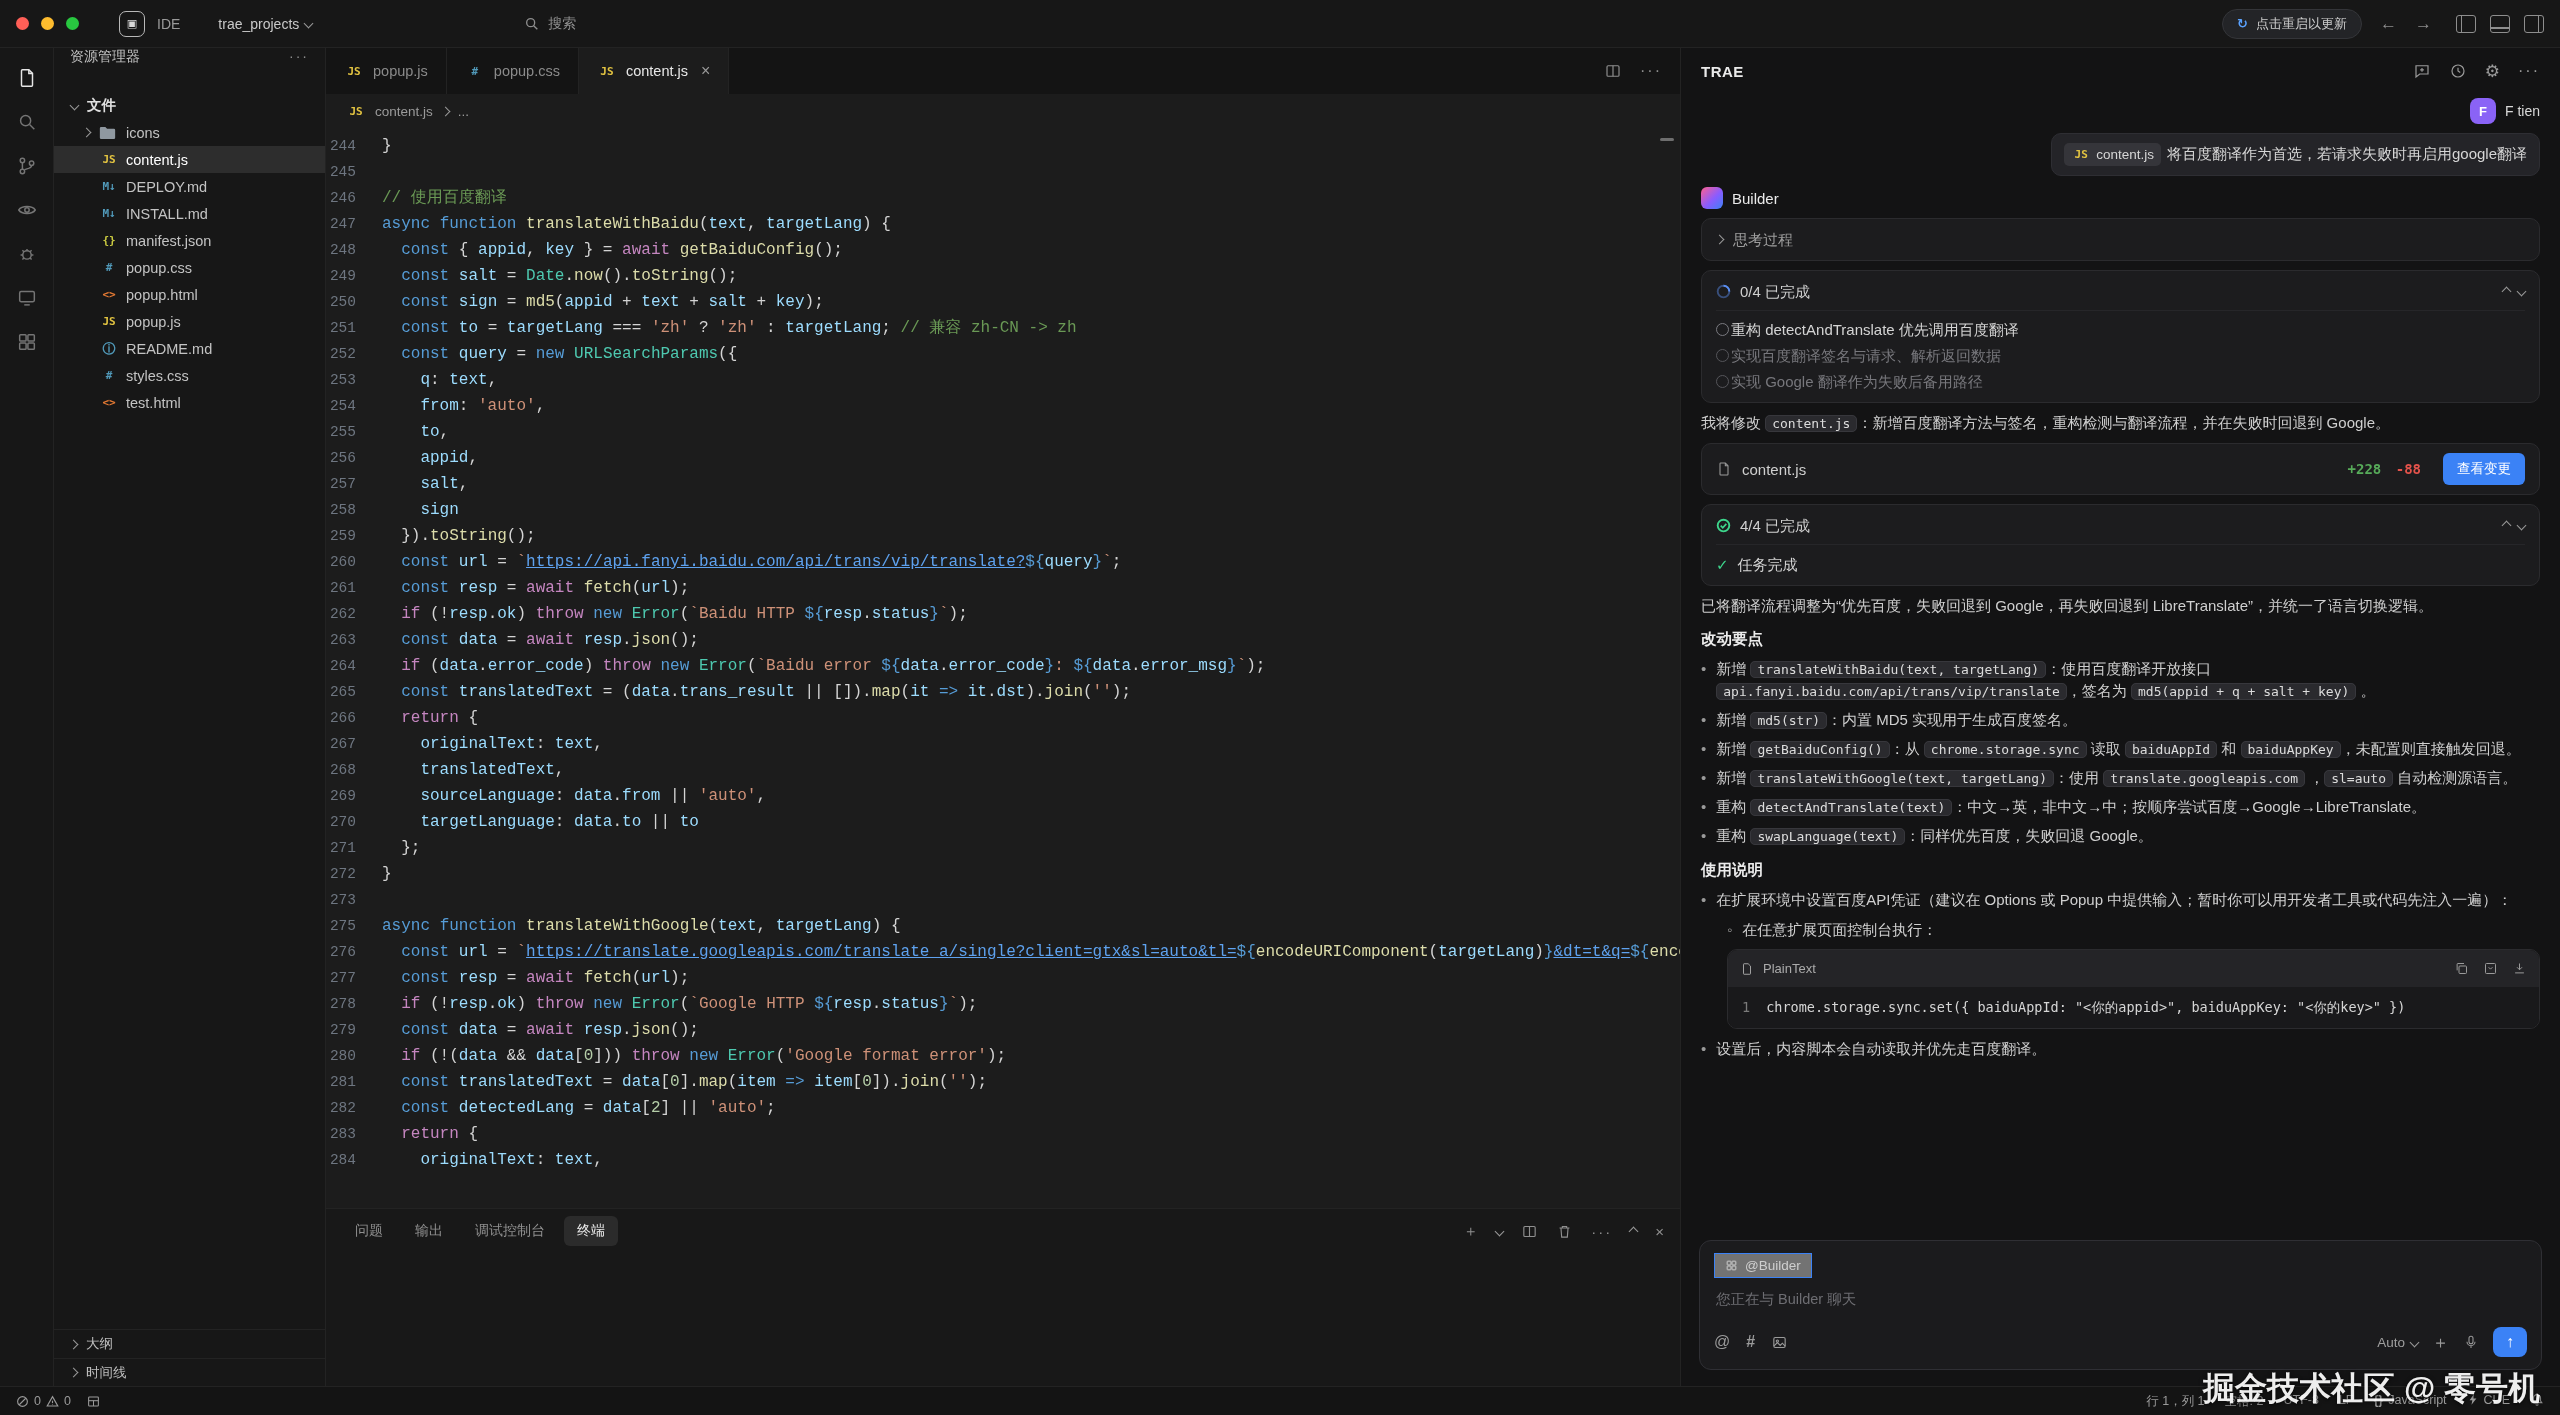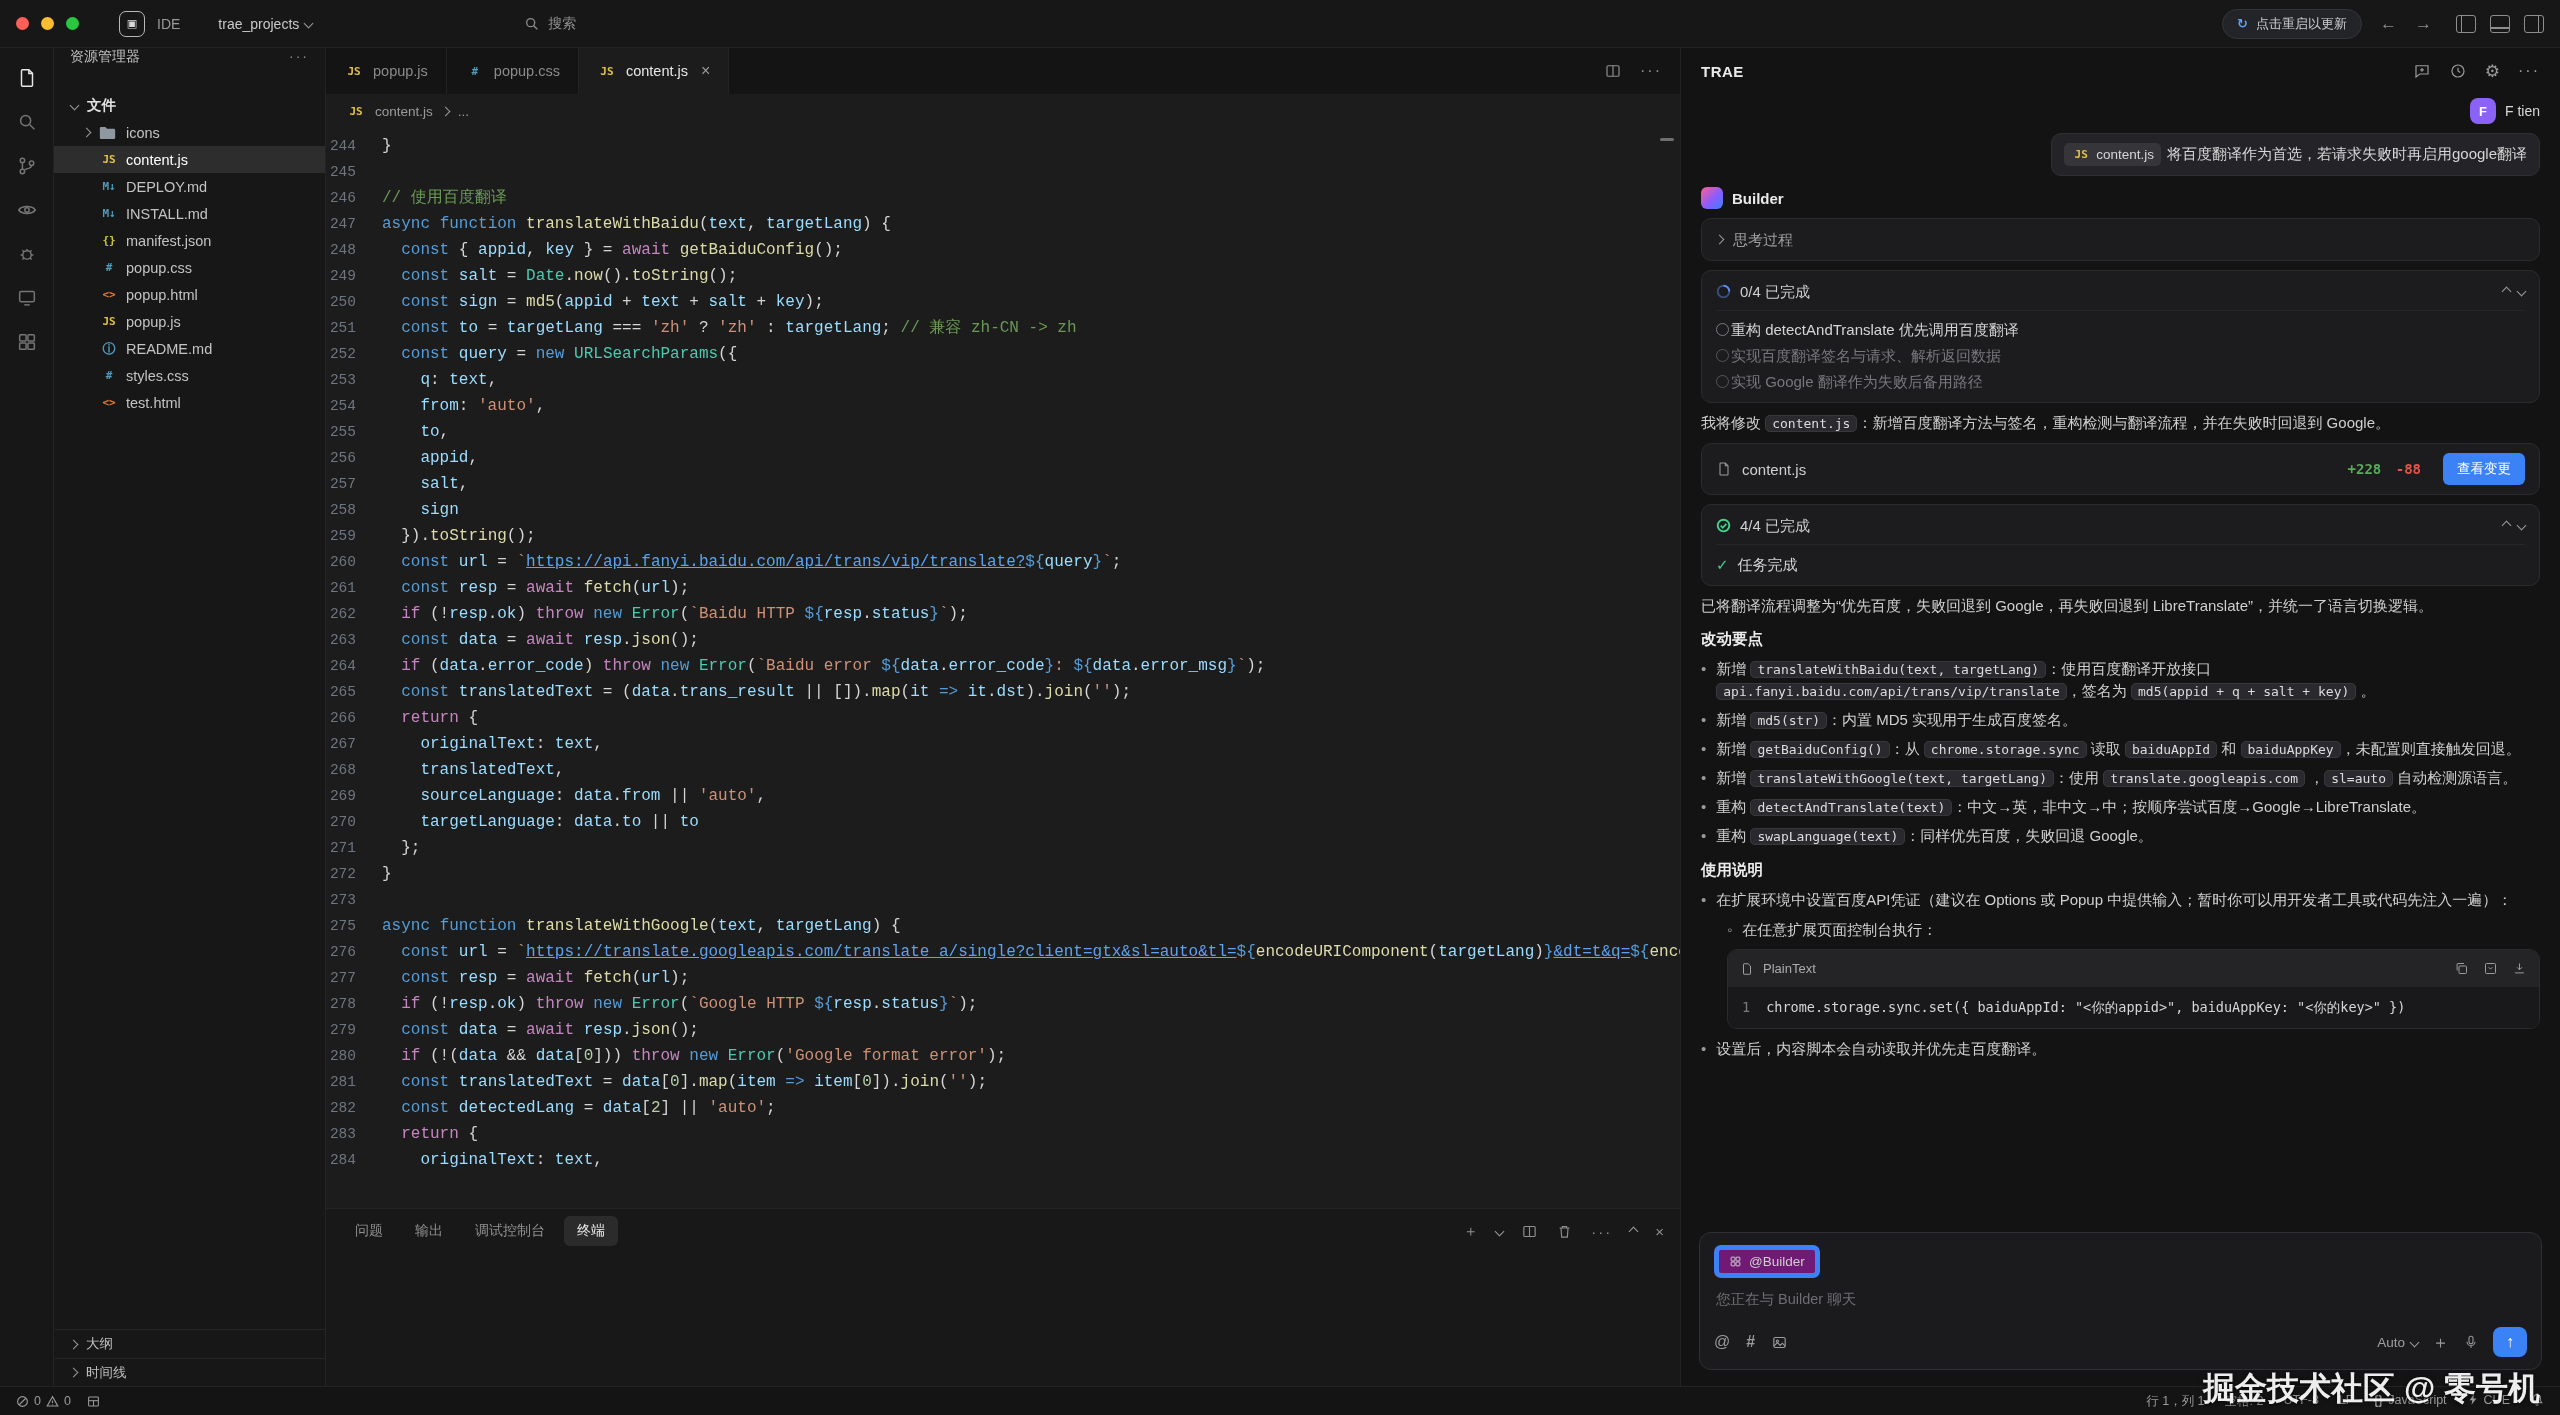--- a/index.html
+++ b/index.html
@@ -83,21 +83,21 @@
   .chat-header{height:46px;display:flex;align-items:center;padding:0 20px;flex:none}
   .chat-title{font-weight:700;font-size:15px;color:#eaeaea;letter-spacing:.5px}
   .chat-hicons{margin-left:auto;display:flex;gap:18px;color:#9a9a9a;align-items:center}
   .hic{cursor:pointer;display:flex;align-items:center}
   .chat-scroll{flex:1;overflow:hidden;padding:4px 20px 0;display:flex;flex-direction:column;gap:9px;font-size:15px;color:#cfcfcf;line-height:21px}
   .user-row{display:flex;justify-content:flex-end;align-items:center;gap:9px}
   .avatar{width:26px;height:26px;border-radius:8px;background:#8a63f6;display:flex;align-items:center;justify-content:center;color:#fff;font-weight:700;font-size:13px}
   .user-name{color:#d9d9d9;font-size:14px}
   .bubble{margin-left:auto;max-width:93%;background:#242428;border:1px solid #2e2e33;border-radius:10px;padding:9px 12px;color:#d6d6d6}
   .chipfile{display:inline-flex;align-items:center;gap:5px;background:#35353a;border-radius:5px;padding:1px 7px;font-size:13.5px;margin-right:6px;vertical-align:1px}
-  .builder-row{display:flex;align-items:center;gap:9px;font-weight:700;color:#eaeaea;margin-top:2px}
+  .builder-row{display:flex;align-items:center;gap:9px;font-weight:400;color:#eaeaea;margin-top:2px}
   .builder-logo{width:22px;height:22px;border-radius:6px;background:linear-gradient(135deg,#ff5f8f,#8a5cff 55%,#3b82f6);flex:none}
   .card{background:#1c1c1e;border:1px solid #2b2b2e;border-radius:10px;padding:10px 14px}
   .think{display:flex;align-items:center;gap:10px;color:#9d9d9d;cursor:pointer}
   .task-head{display:flex;align-items:center;gap:9px;color:#cfcfcf}
   .task-head .coll{margin-left:auto;display:flex;gap:8px;color:#8a8a8a}
   .task-items{margin-top:8px;border-top:1px solid #262629;padding-top:8px;display:flex;flex-direction:column;gap:5px}
   .task-item{display:flex;align-items:center;gap:2px;color:#d4d4d4;cursor:pointer}
   .task-item.dim{color:#77777c}
   .task-circle{width:13px;height:13px;border:1.5px solid #7a7a80;border-radius:50%;flex:none}
   .task-item.dim .task-circle{border-color:#55555a}
@@ -114,21 +114,21 @@
   .bullet .bdot{color:#9a9a9a;flex:none}
   .bullet .btext{flex:1}
   .subbullet{padding-left:26px}
   .subbullet .bdot{color:#9a9a9a}
   .codeblock{border:1px solid #2b2b2e;border-radius:10px;overflow:hidden;margin-left:26px}
   .cb-head{background:#242427;display:flex;align-items:center;gap:9px;padding:8px 12px;color:#ababab;font-size:13px}
   .cb-icons{margin-left:auto;display:flex;gap:14px;color:#9a9a9a}
   .cb-body{background:#19191b;padding:10px 14px;font-family:"DejaVu Sans Mono",monospace;font-size:13.5px;color:#d6d6d6;display:flex;gap:16px;white-space:pre}
   .cb-ln{color:#7a7a7a}
   .input-card{margin:8px 18px 16px;background:#1b1b1d;border:1px solid #2f2f34;border-radius:12px;padding:12px 14px;flex:none}
-  .agent-chip{display:inline-flex;align-items:center;gap:7px;background:#701a75;border:5px solid #3b82f6;border-radius:7px;padding:4px 10px;font-size:13.5px;color:#cfcfcf;cursor:pointer}
+  .agent-chip{display:inline-flex;align-items:center;gap:7px;background:#737373;border:1px solid #3b82f6;border-radius:0;padding:4px 10px;font-size:13.5px;color:#cfcfcf;cursor:pointer}
   .placeholder{color:#6d6d72;font-size:14.5px;margin:12px 2px 18px}
   .input-bottom{display:flex;align-items:center;gap:16px;color:#9a9a9a}
   .ib-right{margin-left:auto;display:flex;align-items:center;gap:14px}
   .mode{display:flex;align-items:center;gap:6px;font-size:13.5px;color:#9f9f9f;cursor:pointer}
   .send-btn{width:34px;height:30px;background:#3b82f6;border:none;border-radius:8px;color:#fff;font-size:16px;cursor:pointer;display:flex;align-items:center;justify-content:center}
 
   
   .statusbar{height:29px;background:#141414;border-top:1px solid #232323;display:flex;align-items:center;padding:0 16px;font-size:12.5px;color:#9a9a9a}
   .sb-item{display:flex;align-items:center;gap:5px;margin-right:16px;cursor:pointer}
   .sb-right{margin-left:auto;display:flex;align-items:flex-start}

